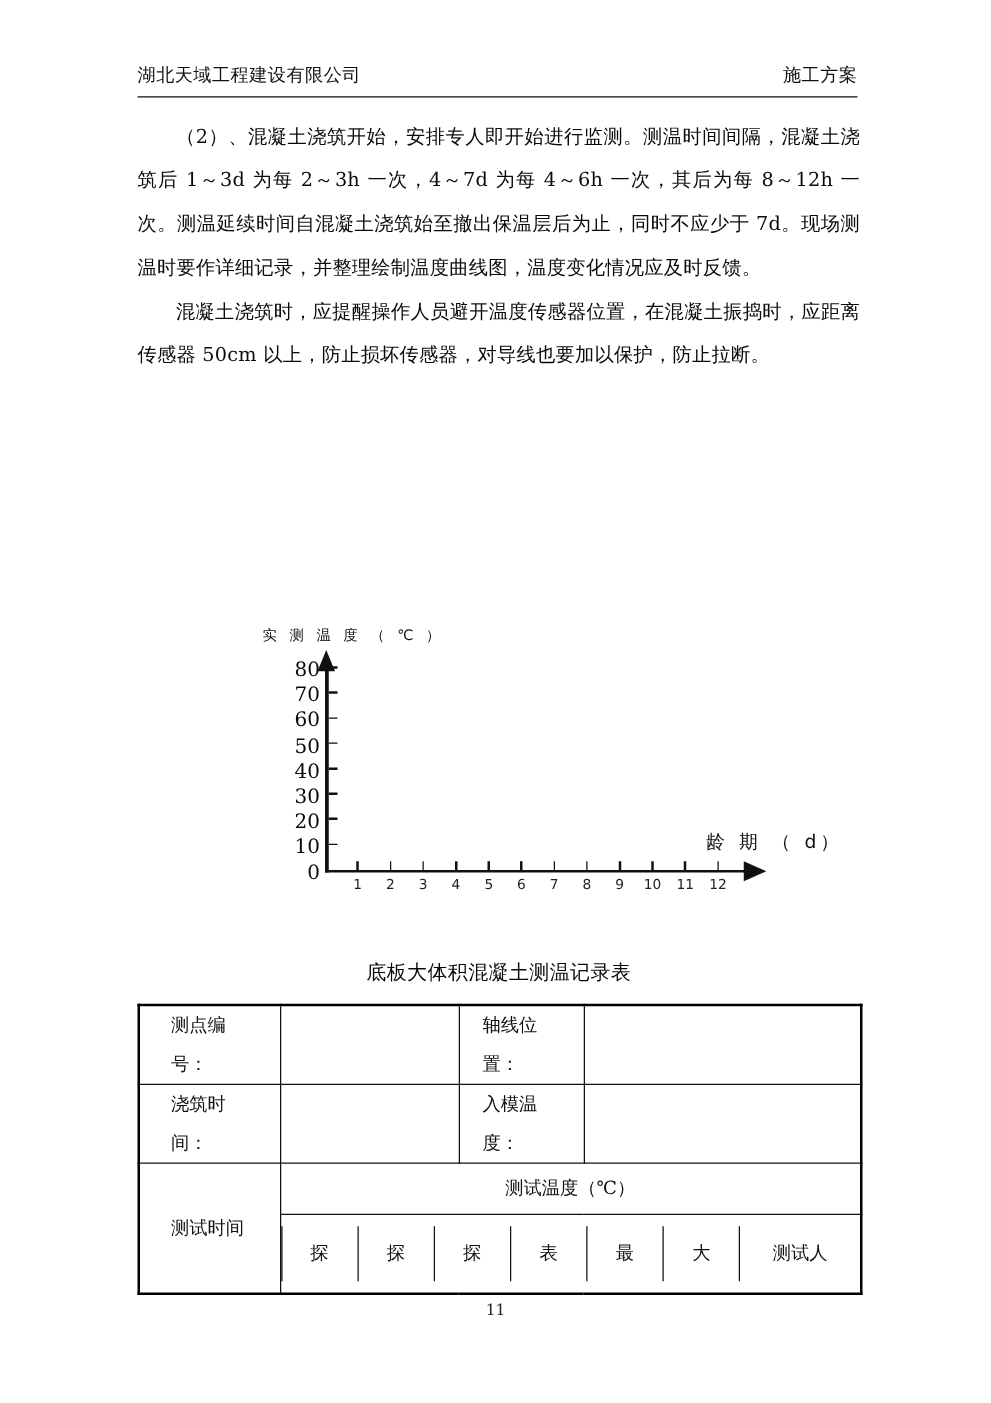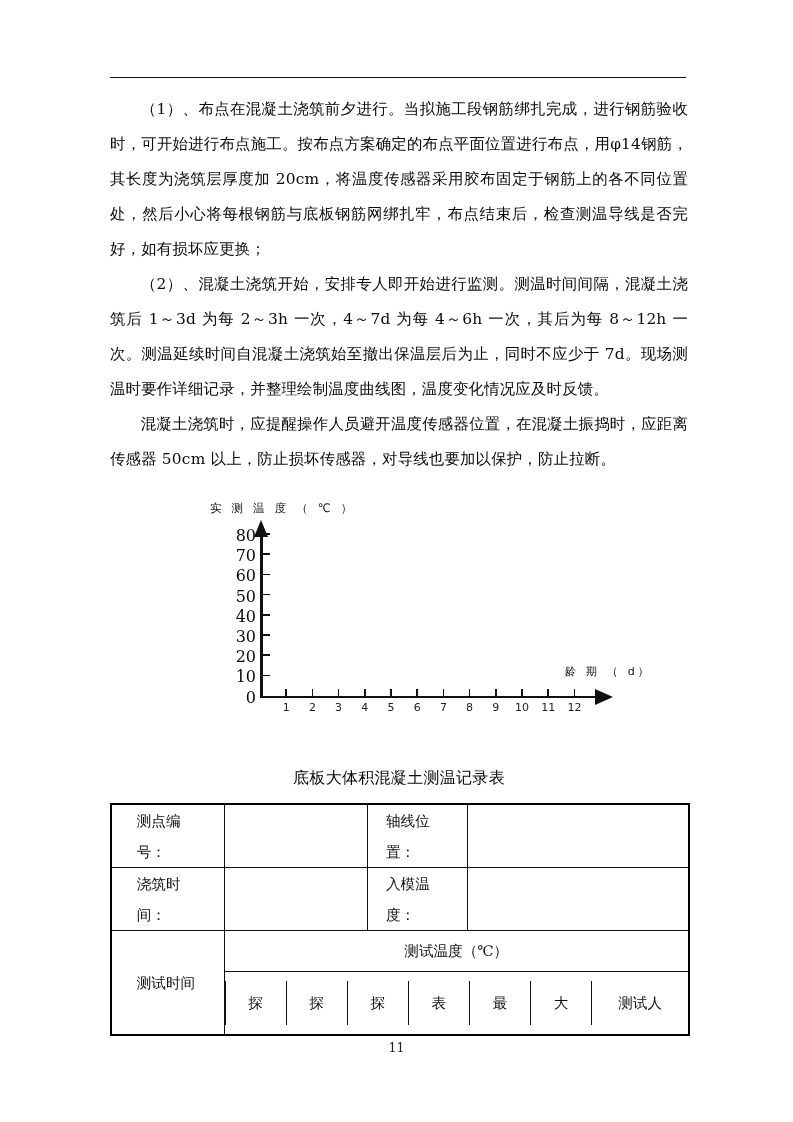--- a/index.html
+++ b/index.html
@@ -85,21 +85,21 @@
     font-size: 11.5px;
     letter-spacing: 3.2px;
     white-space: nowrap;
     color: #111;
     font-family: "DejaVu Sans", "Liberation Sans", sans-serif;
   }
   .x-axis-title {
     position: absolute;
     left: 455px;
     top: 172px;
-    font-size: 11px;
+    font-size: 15px;
     letter-spacing: 3.2px;
     white-space: nowrap;
     color: #111;
     font-family: "DejaVu Sans", "Liberation Sans", sans-serif;
   }
   
   .axis-v {
     position: absolute;
     left: 150px;
     top: 42px;
@@ -229,24 +229,27 @@
     font-size: 12.5px;
     color: #222;
     font-family: "DejaVu Serif", "Liberation Serif", serif;
   }
 </style>
 </head>
 <body>
 
 <div class="page">
 
+  <div class="doc-header">
+    <span class="hdr-left">湖北天域工程建设有限公司</span>
+    <span class="hdr-right">施工方案</span>
+  </div>
   <div class="header-rule"></div>
 
   <div class="body-text">
-    <p>（1）、布点在混凝土浇筑前夕进行。当拟施工段钢筋绑扎完成，进行钢筋验收时，可开始进行布点施工。按布点方案确定的布点平面位置进行布点，用φ14钢筋，其长度为浇筑层厚度加 20cm，将温度传感器采用胶布固定于钢筋上的各不同位置处，然后小心将每根钢筋与底板钢筋网绑扎牢，布点结束后，检查测温导线是否完好，如有损坏应更换；</p>
     <p>（2）、混凝土浇筑开始，安排专人即开始进行监测。测温时间间隔，混凝土浇筑后 1～3d 为每 2～3h 一次，4～7d 为每 4～6h 一次，其后为每 8～12h 一次。测温延续时间自混凝土浇筑始至撤出保温层后为止，同时不应少于 7d。现场测温时要作详细记录，并整理绘制温度曲线图，温度变化情况应及时反馈。</p>
     <p>混凝土浇筑时，应提醒操作人员避开温度传感器位置，在混凝土振捣时，应距离传感器 50cm 以上，防止损坏传感器，对导线也要加以保护，防止拉断。</p>
   </div>
 
   <div class="figure-wrap">
     <div class="chart-area">
       <div class="y-axis-title">实 测 温 度 （ ℃ ）</div>
       <div class="x-axis-title">龄 期 （ d）</div>
       <div class="axis-v"></div>
       <div class="axis-v-arrow"></div>

